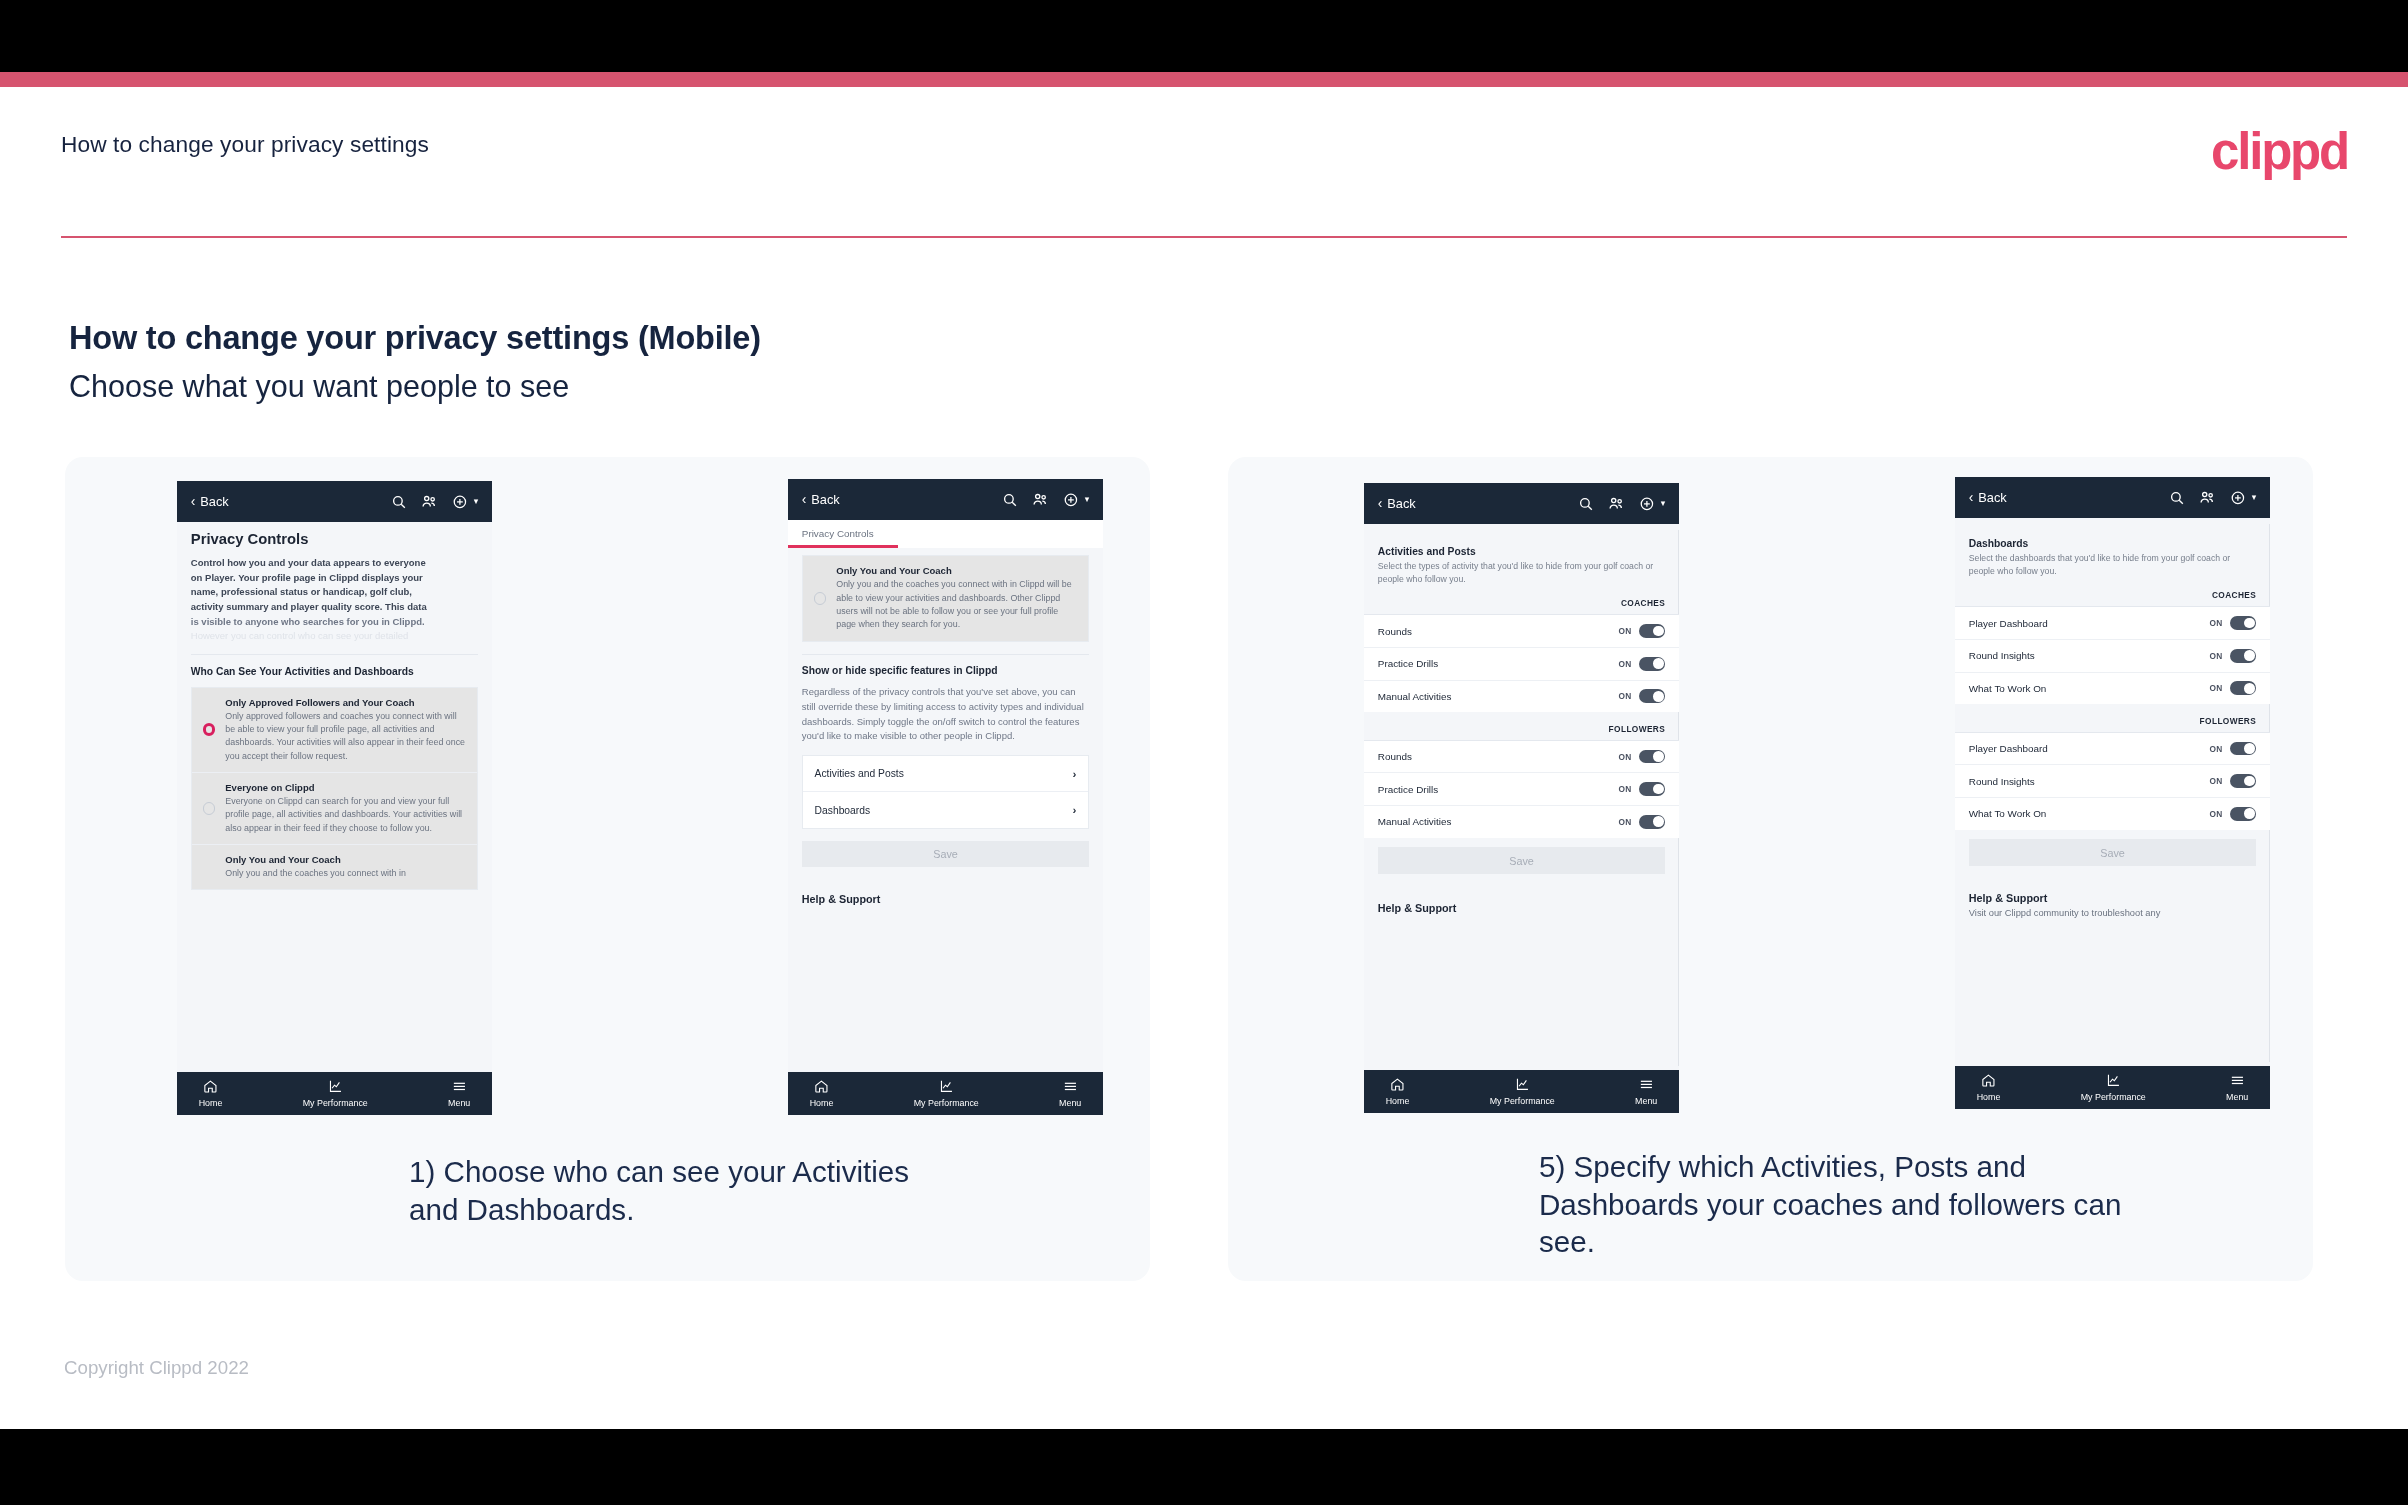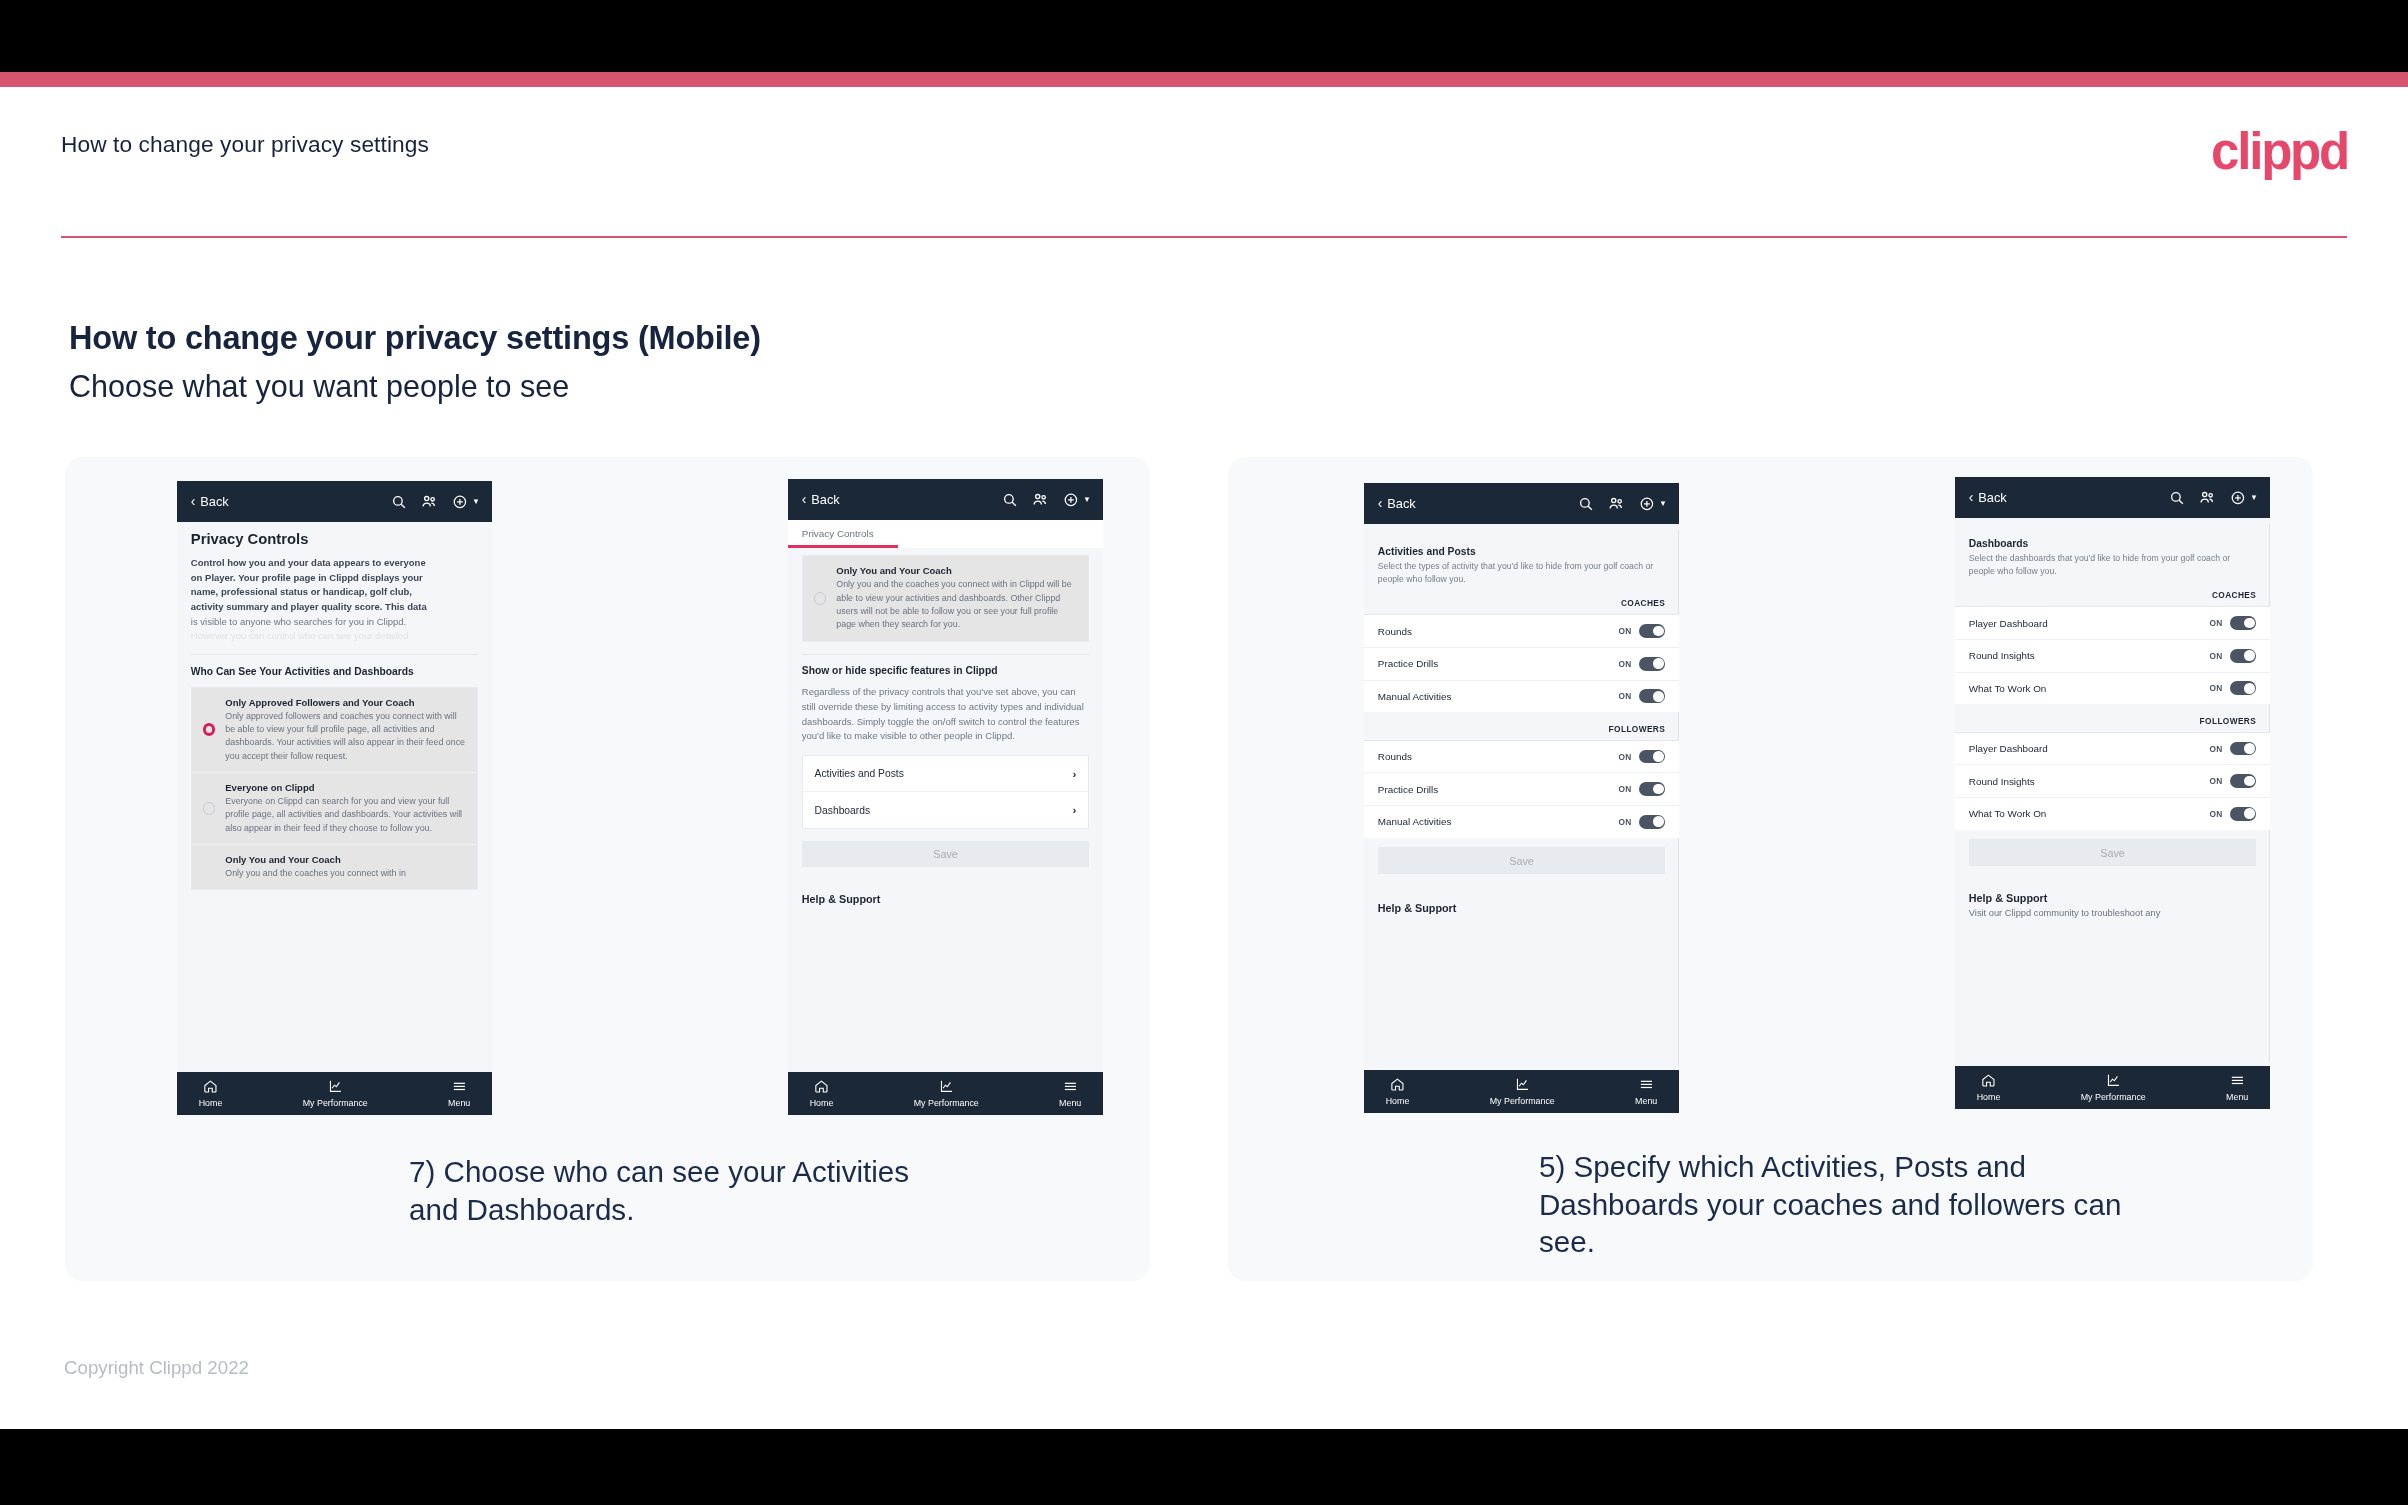--- a/index.html
+++ b/index.html
@@ -87,21 +87,21 @@
     display: flex; align-items: center; justify-content: space-between;
     padding: 0 21.7px;
   }
   .navitem { display: flex; flex-direction: column; align-items: center; gap: 3px; }
   .navitem .lbl { font-size: 8.9px; }
 
   
   .p-body { padding: 0 13.8px; position: relative; }
   .p-h1 { font-size: 14.8px; font-weight: 700; color: #1c2433; margin-top: 8.9px; }
   .p-para { font-size: 9.5px; line-height: 1.55; color: #3d4656; margin-top: 8.9px; font-weight: 600;}
-  .fade1 { color: #6f7787; font-weight: 400;}
+  .fade1 { color: #6f7787; font-weight: 700;}
   .fade3 { color: #dfe3e9; font-weight: 400;}
   .hr-soft { height: 1px; background: #e4e8ee; margin: 9.9px 0 0 0; }
   .p-h2 { font-size: 10.3px; font-weight: 700; color: #1c2433; margin-top: 10.8px; }
 
   .opt-group { margin-top: 9.9px; background: #e5e5e5; border: 1px solid #e7ebf0; }
   .opt { display: flex; gap: 9.9px; padding: 8.9px 10.8px; border-bottom: 1px solid #eceff4; align-items: center; }
   .opt:last-child { border-bottom: none; }
   .radio {
     width: 12.8px; height: 12.8px; border-radius: 50%; border: 1.6px solid #c6ccd5;
     flex: 0 0 12.8px;
@@ -161,21 +161,21 @@
 
 <div class="header-title">How to change your privacy settings</div>
 <div class="brand-logo">clippd</div>
 <div class="header-rule"></div>
 
 <div class="page-title">How to change your privacy settings (Mobile)</div>
 <div class="page-subtitle">Choose what you want people to see</div>
 <div class="footer-copyright">Copyright Clippd 2022</div>
 
 <div class="card" id="card-left"></div>
-<div class="caption" id="caption-left">7) Choose who can see your Activities and Dashboards.</div>
+<div class="caption" id="caption-left">1) Choose who can see your Activities and Dashboards.</div>
 
 <div class="phone" id="phone1" style="left:177px; top:481px; width:315px; height:634px;">
   <div class="phone-inner">
     <div class="p-topbar">
       <div class="p-back">
         <span class="chev">‹</span>
         <span>Back</span>
       </div>
       <div class="p-top-icons">
         <span class="ic">

